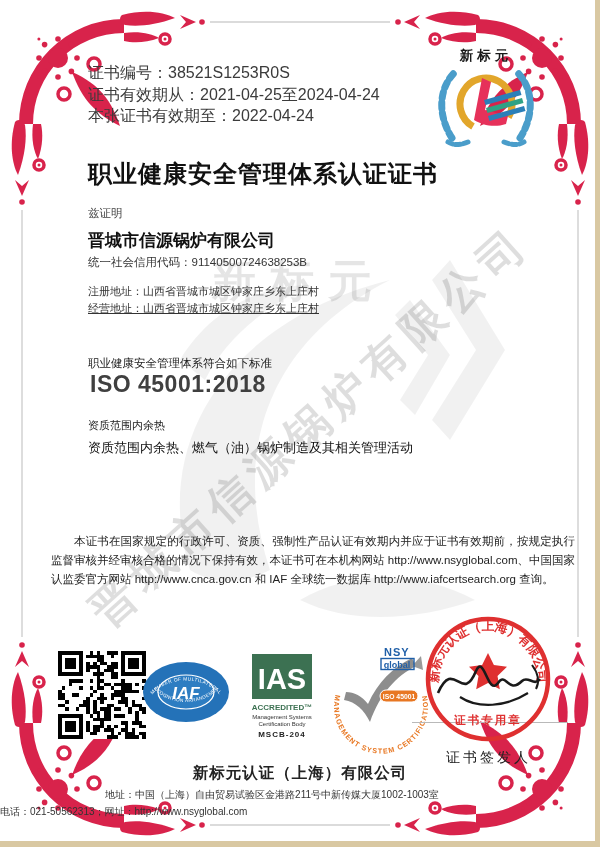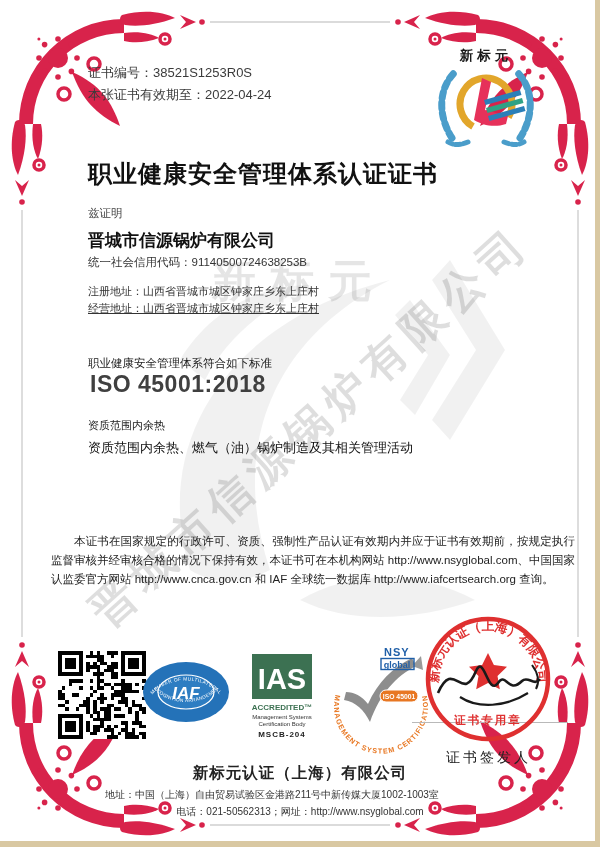--- a/index.html
+++ b/index.html
@@ -18,40 +18,40 @@
     font-size:44px;font-weight:bold;color:rgba(0,0,0,0.13);
     letter-spacing:8px;transform:rotate(-42deg);transform-origin:0 0;white-space:nowrap;
   }
   .wm-brand{
     position:absolute;left:212px;top:252px;z-index:1;
     font-size:44px;font-weight:bold;color:rgba(0,0,0,0.10);letter-spacing:14px;white-space:nowrap;
   }
   .wm-emblem{position:absolute;left:120px;top:240px;z-index:1;}
   
   .content{position:absolute;left:0;top:0;width:600px;height:847px;z-index:4;}
-  .info{position:absolute;left:88px;top:62px;font-size:13px;line-height:21.5px;color:#3b3b3b;}
+  .info{position:absolute;left:88px;top:62px;font-size:16px;line-height:21.5px;color:#3b3b3b;}
   .brand-logo{position:absolute;left:428px;top:46px;}
   .title{position:absolute;left:88px;top:158px;font-size:24px;font-weight:bold;color:#111;letter-spacing:1px;margin:0;text-align:right;}
   .certify{position:absolute;left:88px;top:206px;font-size:11.5px;color:#444;}
   .company-name{position:absolute;left:88px;top:229px;font-size:17px;font-weight:bold;color:#111;}
   .credit{position:absolute;left:88px;top:255px;font-size:11.5px;color:#333;}
   .addr1{position:absolute;left:88px;top:284px;font-size:11px;color:#333;}
   .addr2{position:absolute;left:88px;top:301px;font-size:11px;color:#333;text-decoration:underline;}
   .std-intro{position:absolute;left:88px;top:356px;font-size:11.5px;color:#222;text-align:center;}
   .iso{position:absolute;left:90px;top:371px;font-size:23px;font-weight:bold;color:#404040;letter-spacing:.5px;}
   .scope-label{position:absolute;left:88px;top:418px;font-size:11px;color:#222;}
   .scope-text{position:absolute;left:88px;top:439px;font-size:13px;color:#111;}
   .legal{position:absolute;left:40px;top:521px;width:524px;font-size:11.5px;line-height:19px;
          color:#222;text-indent:2em;text-align:justify;margin:11px;}
   .sig-line{position:absolute;left:412px;top:722px;width:156px;height:1px;background:#b9b9b9;}
   .signer{position:absolute;left:446px;top:749px;font-size:14px;color:#222;letter-spacing:3px;}
   .footer-company{position:absolute;left:0;top:763px;width:600px;text-align:center;
                   font-size:15.5px;font-weight:bold;color:#222;letter-spacing:1px;}
   .footer-addr{position:absolute;left:0;top:788px;width:544px;text-align:center;font-size:10px;color:#333;}
-  .footer-contact{position:absolute;left:0;top:805px;width:600px;text-align:center;font-size:10px;color:#333;}
+  .footer-contact{position:absolute;left:0;top:805px;width:600px;font-size:10px;color:#333;}
   .badge-svg{position:absolute;}
   text{font-family:"Liberation Sans","DejaVu Sans",sans-serif;}
 </style>
 </head>
 <body>
 
 <div class="cert">
 
   <div class="wm-diag">晋城市信源锅炉有限公司</div>
   <div class="wm-brand">新标元</div>
@@ -108,20 +108,21 @@
       <line x1="210" y1="825" x2="390" y2="825"></line>
       <line x1="22" y1="210" x2="22" y2="637"></line>
       <line x1="578" y1="210" x2="578" y2="637"></line>
     </g>
   </svg>
 
   <div class="content">
 
     <div class="info">
       <div>证书编号：38521S1253R0S</div>
+      <div>证书有效期从：2021-04-25至2024-04-24</div>
       <div>本张证书有效期至：2022-04-24</div>
     </div>
 
     <div class="brand-logo">
       <svg width="116" height="106" viewBox="0 0 116 106">
         <text x="58" y="14" font-size="13.5" font-weight="bold" text-anchor="middle" letter-spacing="4" fill="#1a1a1a">新标元</text>
         <g fill="none" stroke="#4a9dca" stroke-linecap="round">
           <path d="M24,92 C10,70 10,44 26,27" stroke-width="7" stroke-dasharray="6 4.5"></path>
           <path d="M92,92 C106,70 106,44 90,27" stroke-width="7" stroke-dasharray="6 4.5"></path>
           <path d="M40,96 Q28,101 20,96" stroke-width="5" stroke-dasharray="5 3"></path>

